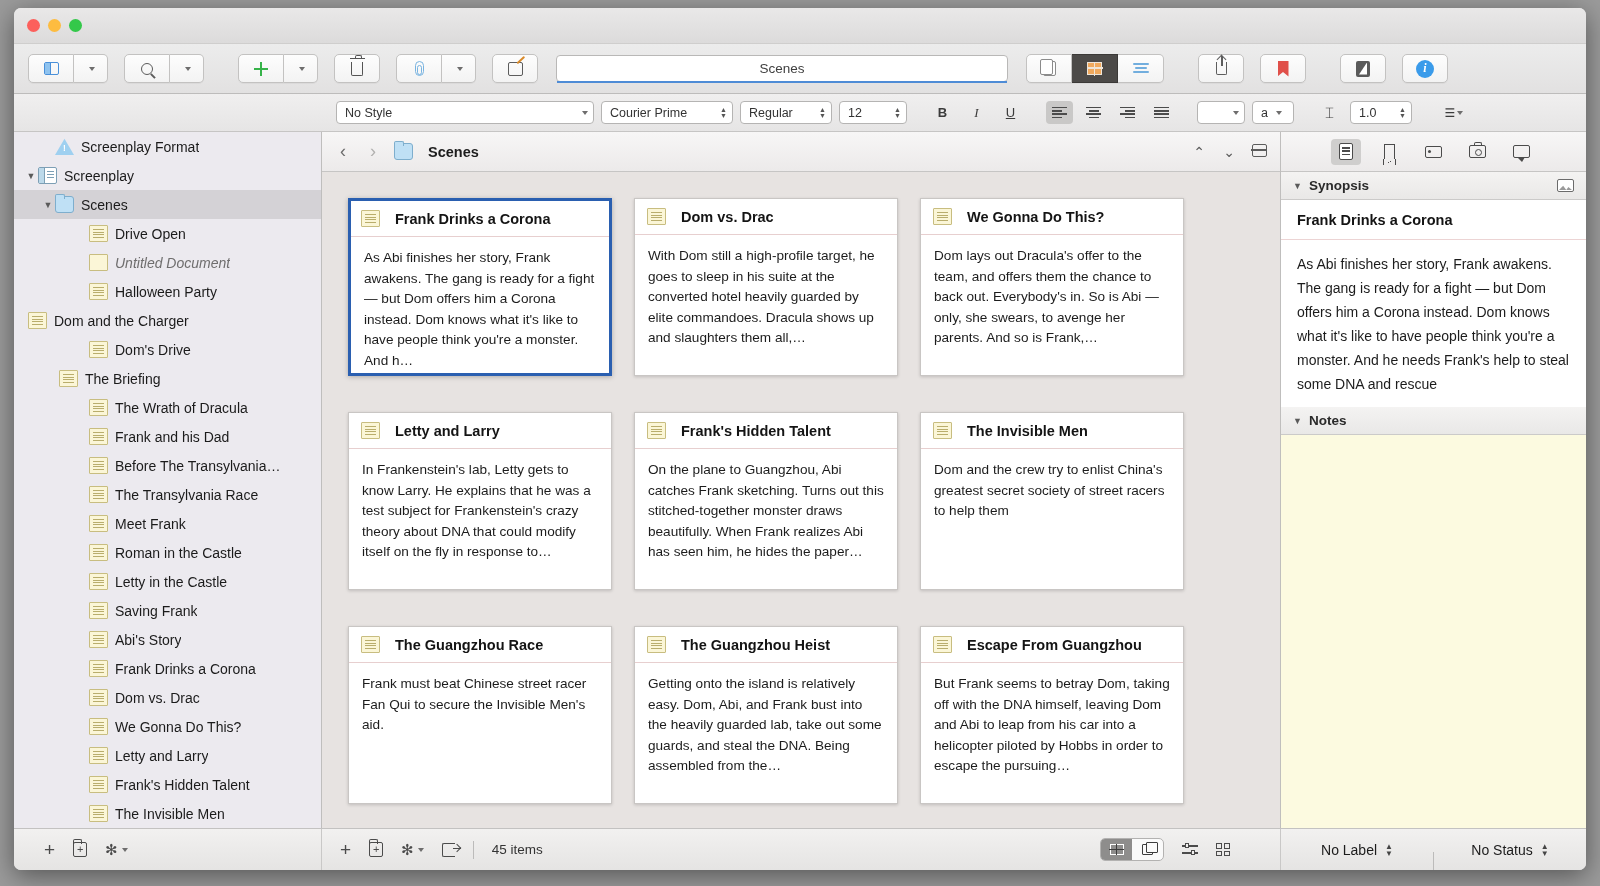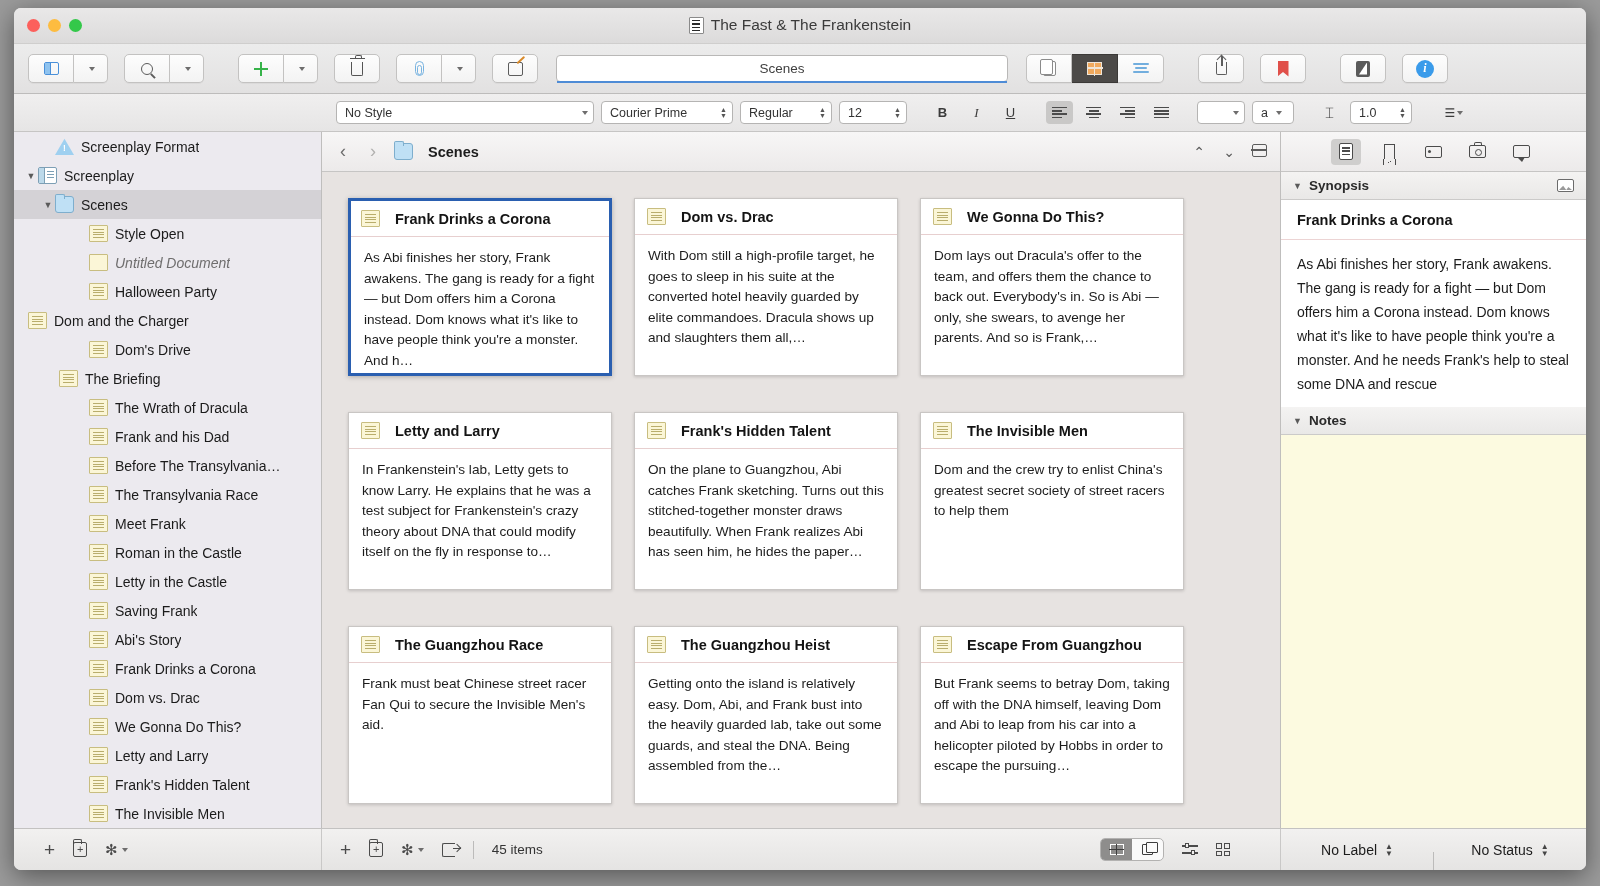--- a/index.html
+++ b/index.html
@@ -303,24 +303,20 @@
 <body>
 
 <div id="window">
 
   <div id="titlebar">
     <div class="traffic">
       <div class="tl r"></div>
       <div class="tl y"></div>
       <div class="tl g"></div>
     </div>
-    <div id="titletext">
-      <span class="doc-glyph"></span>
-      <span>The Fast &amp; The Frankenstein</span>
-    </div>
   </div>
 
   <div id="toolbar">
     <div class="grp">
       <div class="tbtn wide">
           <span class="ico ico-sidebar"></span>
         </div>
       <div class="tbtn seg">
           <span class="caret"></span>
         </div>
@@ -482,21 +478,21 @@
           <span class="btxt">Screenplay</span>
         </div>
         <div class="brow sel" style="padding-left: 27px;">
           <span class="disc">▼</span>
           <span class="bicon ic-folder"></span>
           <span class="btxt">Scenes</span>
         </div>
         <div class="brow" style="padding-left: 61px;">
           <span class="disc"></span>
           <span class="bicon ic-text"></span>
-          <span class="btxt">Style Open</span>
+          <span class="btxt">Drive Open</span>
         </div>
         <div class="brow" style="padding-left: 61px;">
           <span class="disc"></span>
           <span class="bicon ic-text blank"></span>
           <span class="btxt ital">Untitled Document</span>
         </div>
         <div class="brow" style="padding-left: 61px;">
           <span class="disc"></span>
           <span class="bicon ic-text"></span>
           <span class="btxt">Halloween Party</span>

